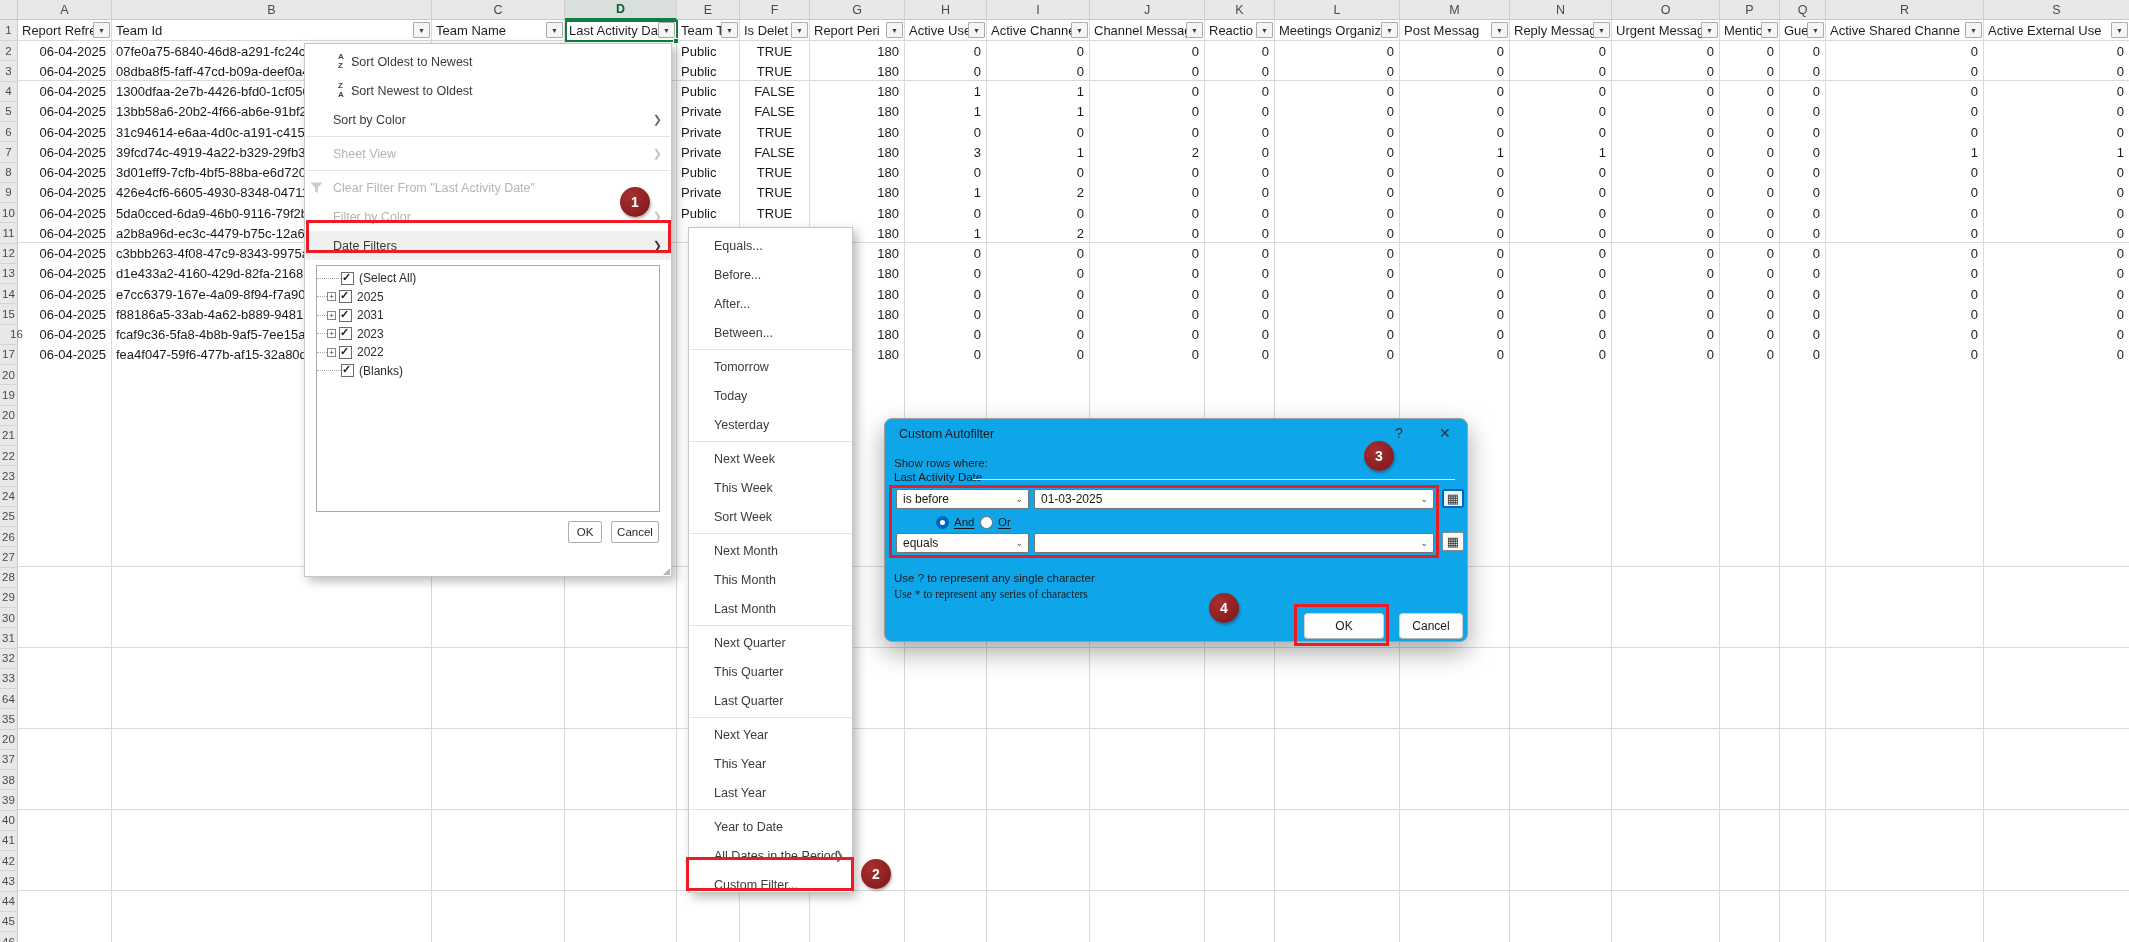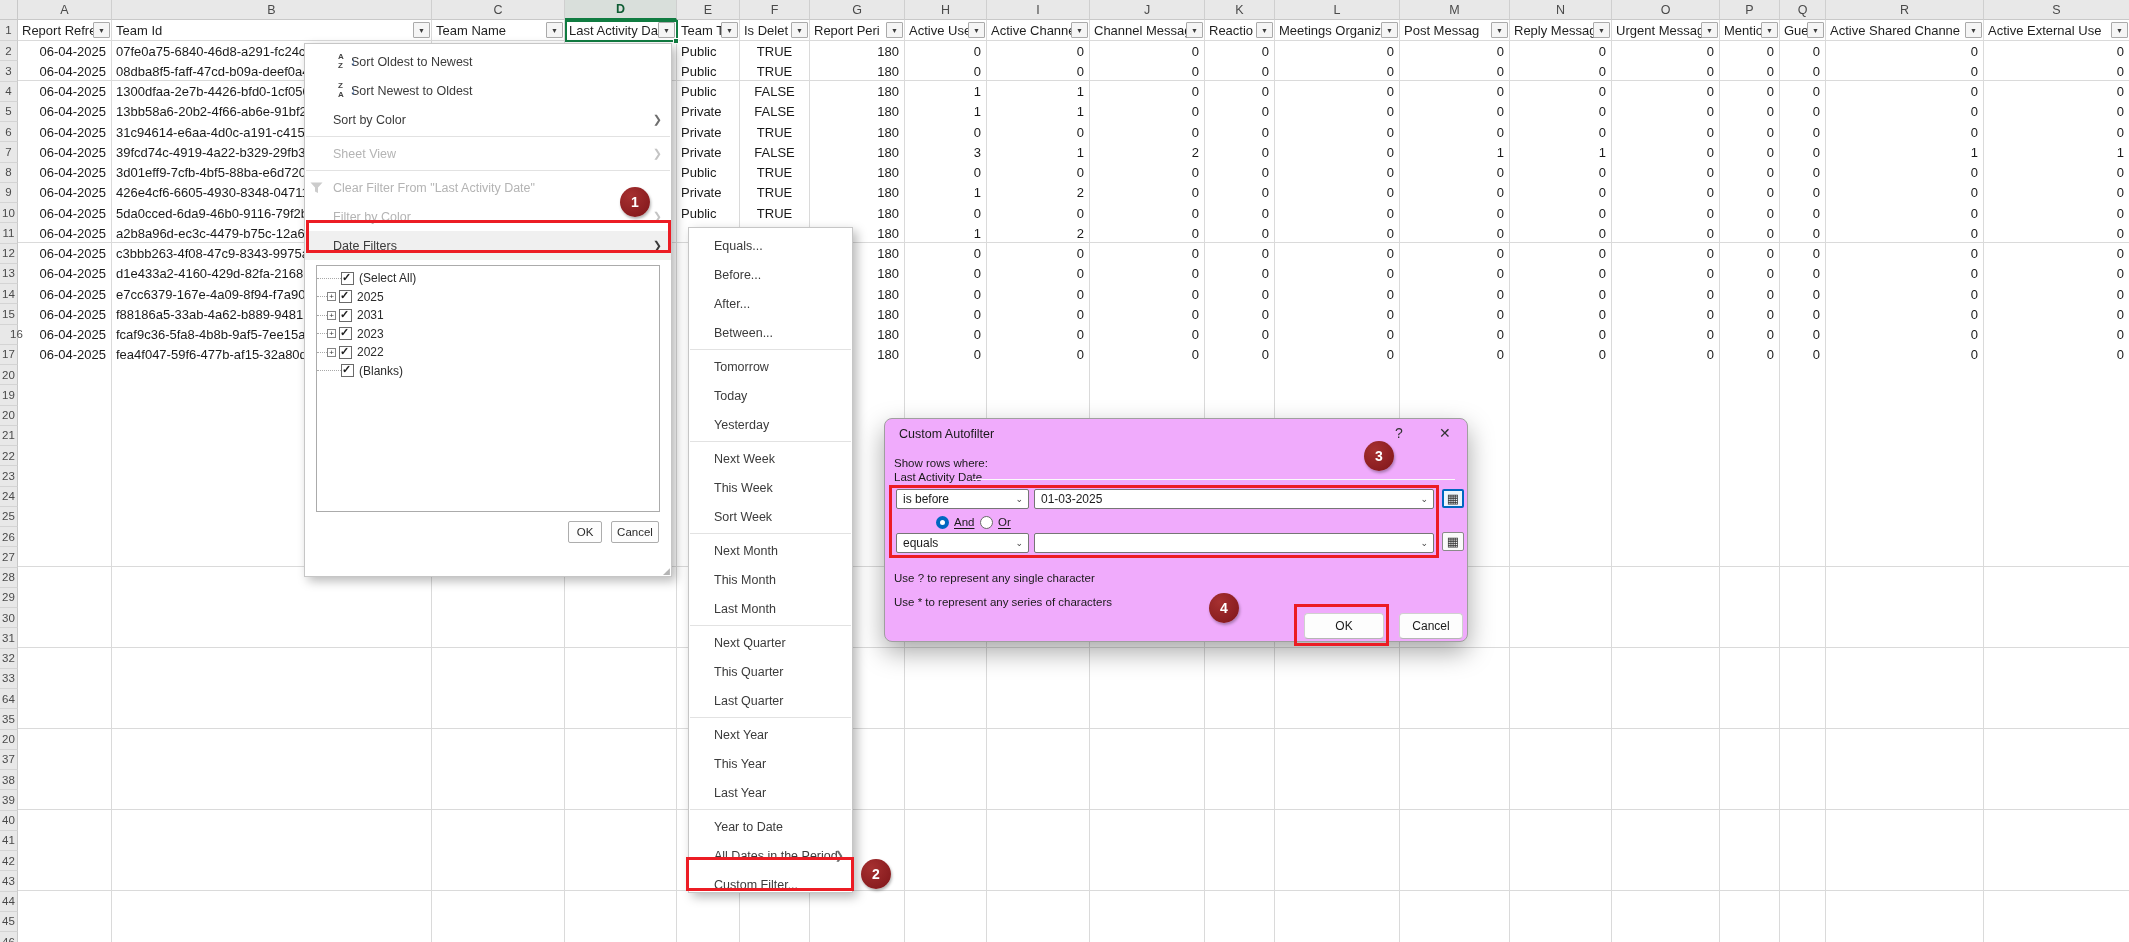--- a/index.html
+++ b/index.html
@@ -53,21 +53,21 @@
   .wbtn { height:22px; border:1px solid #adadad; background:#fdfdfd; border-radius:2px; font-size:11.5px; color:#2b2b2b;
     display:flex; align-items:center; justify-content:center; font-family:"Liberation Sans",sans-serif; }
   .grip { position:absolute; right:1px; bottom:0px; font-size:9px; color:#b5b5b5; }
   .funnel { width:13px; height:12px; }
   
   .submenu { position:absolute; left:688px; top:227px; width:165px; height:666px; background:#fff; border:1px solid #c6c6c6;
     box-shadow:4px 4px 10px rgba(0,0,0,.28); z-index:11; padding-top:3px; font-size:12.5px; color:#3b3b3b; }
   .smi { height:29px; display:flex; align-items:center; padding-left:25px; position:relative; }
   .smi .arrow { position:absolute; right:8px; font-size:11px; color:#6e6e6e; }
   
-  .dialog { position:absolute; left:884px; top:418px; width:584px; height:224px; background:#f0abfc; border:1px solid #9f9f9f;
+  .dialog { position:absolute; left:884px; top:418px; width:584px; height:224px; background:#0ea5e9; border:1px solid #9f9f9f;
     border-radius:8px; box-shadow:0 10px 26px rgba(0,0,0,.35); z-index:12; font-size:12px; color:#1a1a1a; }
   .dlg-title { position:absolute; left:14px; top:8px; font-size:12.5px; }
   .dlg-help { position:absolute; left:510px; top:6px; font-size:14px; color:#333; }
   .dlg-close { position:absolute; left:554px; top:6px; font-size:14px; color:#333; }
   .dlg-label { position:absolute; font-size:11.5px; }
   .dlg-hr { position:absolute; left:88px; right:12px; top:60px; height:1px; background:#d9d9d9; border-bottom:1px solid #fbfbfb; }
   .combo { position:absolute; height:20px; background:#fff; border:1px solid #767676; border-radius:2px; display:flex; align-items:center;
     padding:0 18px 0 6px; font-size:12px; white-space:nowrap; }
   .combo .dd { position:absolute; right:5px; font-size:9px; color:#444; }
   .radio { position:absolute; width:13px; height:13px; border-radius:50%; background:#fff; }
@@ -669,21 +669,21 @@
       <span class="dd">⌄</span>
     </div>
     <div class="combo" style="left:149px; top:114px; width:400px;">
       <span></span>
       <span class="dd">⌄</span>
     </div>
     <div class="cal" style="left:557px; top:113px;">
         <span>▦</span>
       </div>
     <div class="dlg-label" style="left:9px; top:153px;">Use ? to represent any single character</div>
-    <div class="dlg-label" style="left:9px; top:177px;">Use * to represent any series of characters</div>
+    <div class="dlg-label" style="left:9px; top:169px;font-family:Liberation Serif, serif;">Use * to represent any series of characters</div>
     <div class="dlg-btn" style="left:419px; top:194px; width:80px;">OK</div>
     <div class="dlg-btn" style="left:514px; top:194px; width:64px;">Cancel</div>
   </div>
 
   <div class="redbox" style="left:306px; top:220px; width:365px; height:33px;"></div>
   <div class="redbox" style="left:686px; top:857px; width:168px; height:34px;"></div>
   <div class="redbox" style="left:889px; top:485px; width:550px; height:73px;"></div>
   <div class="redbox" style="left:1294px; top:604px; width:95px; height:42px;"></div>
 
   <div class="circ" style="left:620px; top:187px;">1</div>

